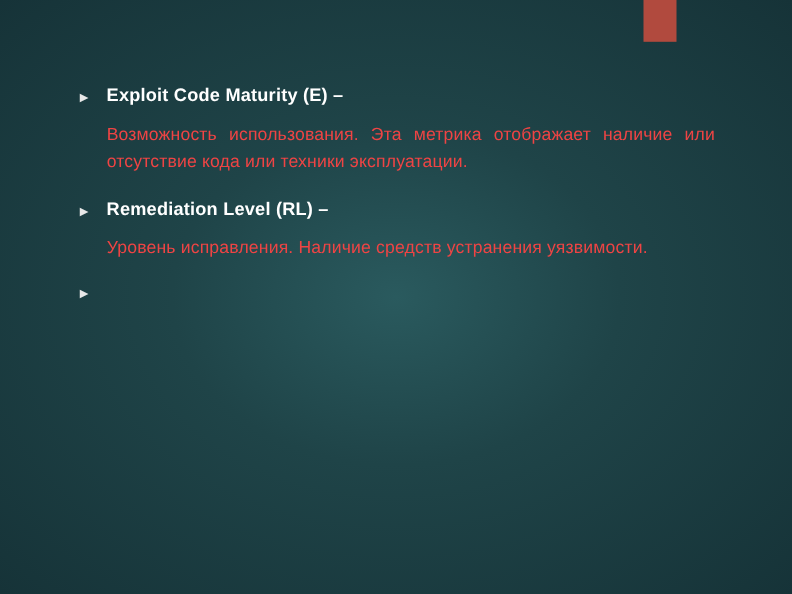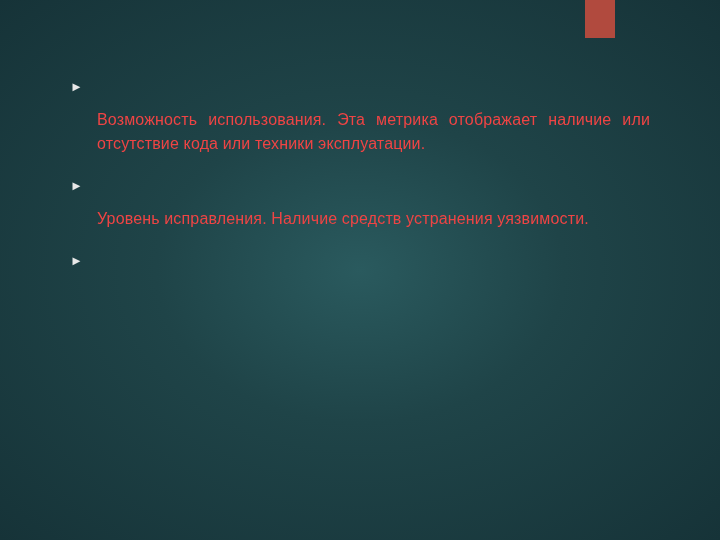--- a/index.html
+++ b/index.html
@@ -61,27 +61,29 @@
 </head>
 <body>
 
 <div class="accent-bar"></div>
 
 <div class="content">
 
   <div class="item">
     <div class="title-row">
       <span class="bullet">►</span>
+      <span class="title">Exploit Code Maturity (E) –</span>
     </div>
     <div class="desc">Возможность использования. Эта метрика отображает наличие или отсутствие кода или техники эксплуатации.</div>
   </div>
 
   <div class="item">
     <div class="title-row">
       <span class="bullet">►</span>
+      <span class="title">Remediation Level (RL) –</span>
     </div>
     <div class="desc">Уровень исправления. Наличие средств устранения уязвимости.</div>
   </div>
 
   <div class="item">
     <div class="title-row">
       <span class="bullet">►</span>
     </div>
   </div>
 

